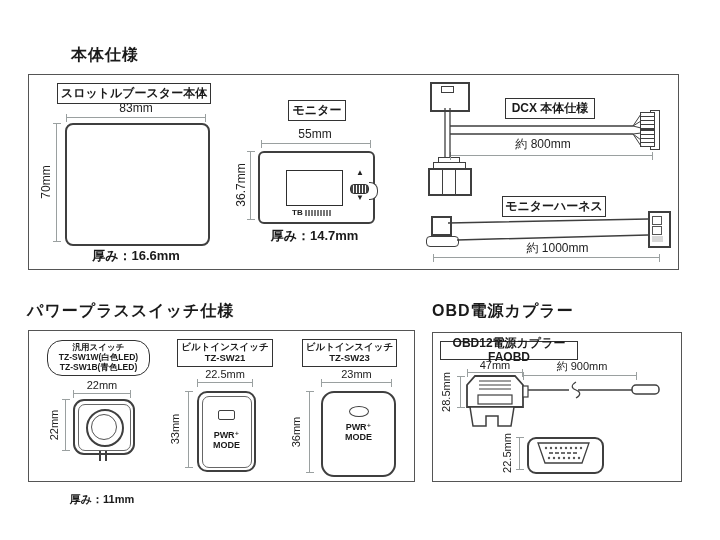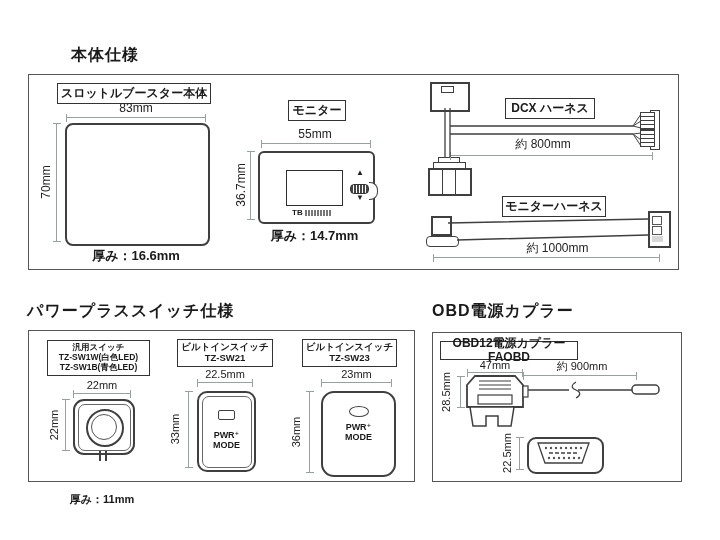--- a/index.html
+++ b/index.html
@@ -66,42 +66,42 @@
   <div class="abs ctr" style="left:252px;top:227px;width:125px;font-size:13px;font-weight:bold;">厚み：14.7mm</div>
 
   <div class="abs outline" style="left:430px;top:82px;width:36px;height:26px;"></div>
   <div class="abs" style="left:441px;top:86px;width:11px;height:5px;border:1px solid var(--line);background:#fff;"></div>
   <div class="abs thin" style="left:438px;top:157px;width:20px;height:6px;"></div>
   <div class="abs thin" style="left:433px;top:162px;width:31px;height:7px;"></div>
   <div class="abs outline" style="left:428px;top:168px;width:40px;height:24px;">
     <div class="abs" style="left:12px;top:0;width:1px;height:100%;background:var(--line);"></div>
     <div class="abs" style="left:25px;top:0;width:1px;height:100%;background:var(--line);"></div>
   </div>
-  <div class="abs lblbox" style="left:505px;top:98px;width:88px;height:19px;font-size:12px;">DCX ハーネス</div>
+  <div class="abs lblbox" style="left:505px;top:98px;width:88px;height:19px;font-size:12px;">DCX 本体仕様</div>
   <div class="abs thin" style="left:650px;top:110px;width:8px;height:38px;"></div>
   <div class="abs thin stripes" style="left:640px;top:112px;width:13px;height:16px;"></div>
   <div class="abs thin stripes" style="left:640px;top:130px;width:13px;height:15px;"></div>
   <div class="abs ctr dimtxt" style="left:488px;top:136px;width:110px;font-size:12px;">約 800mm</div>
   <div class="abs dimh" style="left:450px;top:155px;width:203px;"></div>
 
   <div class="abs lblbox" style="left:502px;top:196px;width:102px;height:19px;font-size:12px;">モニターハーネス</div>
   <div class="abs outline" style="left:431px;top:216px;width:17px;height:16px;"></div>
   <div class="abs thin" style="left:426px;top:236px;width:31px;height:9px;border-radius:4px;"></div>
   <div class="abs outline" style="left:648px;top:211px;width:19px;height:33px;">
     <div class="abs" style="left:2px;top:3px;width:8px;height:7px;border:1px solid #555;"></div>
     <div class="abs" style="left:2px;top:13px;width:8px;height:7px;border:1px solid #555;"></div>
     <div class="abs" style="left:2px;top:23px;width:11px;height:6px;background:#d8d8d8;"></div>
   </div>
   <div class="abs ctr dimtxt" style="left:500px;top:240px;width:115px;font-size:12px;">約 1000mm</div>
   <div class="abs dimh" style="left:433px;top:257px;width:227px;"></div>
 
   <div class="abs heading" style="left:27px;top:301px;">パワープラススイッチ仕様</div>
   <div class="abs secbox" style="left:28px;top:330px;width:385px;height:150px;"></div>
 
-  <div class="abs lblbox" style="left:47px;top:340px;width:101px;height:34px;font-size:8.5px;">
+  <div class="abs lblbox" style="left:47px;top:340px;width:101px;height:34px;font-size:8.5px;border-radius:15px;">
     <span>汎用スイッチ</span>
     <span>TZ-SW1W(白色LED)</span>
     <span>TZ-SW1B(青色LED)</span>
   </div>
   <div class="abs ctr dimtxt" style="left:73px;top:379px;width:58px;font-size:11px;">22mm</div>
   <div class="abs dimh" style="left:73px;top:393px;width:58px;"></div>
   <div class="abs outline" style="left:73px;top:399px;width:58px;height:52px;border-radius:11px;">
     <div class="inner"></div>
     <div class="abs" style="left:11px;top:8px;width:34px;height:34px;border:2px solid var(--line);border-radius:50%;"></div>
     <div class="abs" style="left:16px;top:13px;width:24px;height:24px;border:1.5px solid #555;border-radius:50%;"></div>

